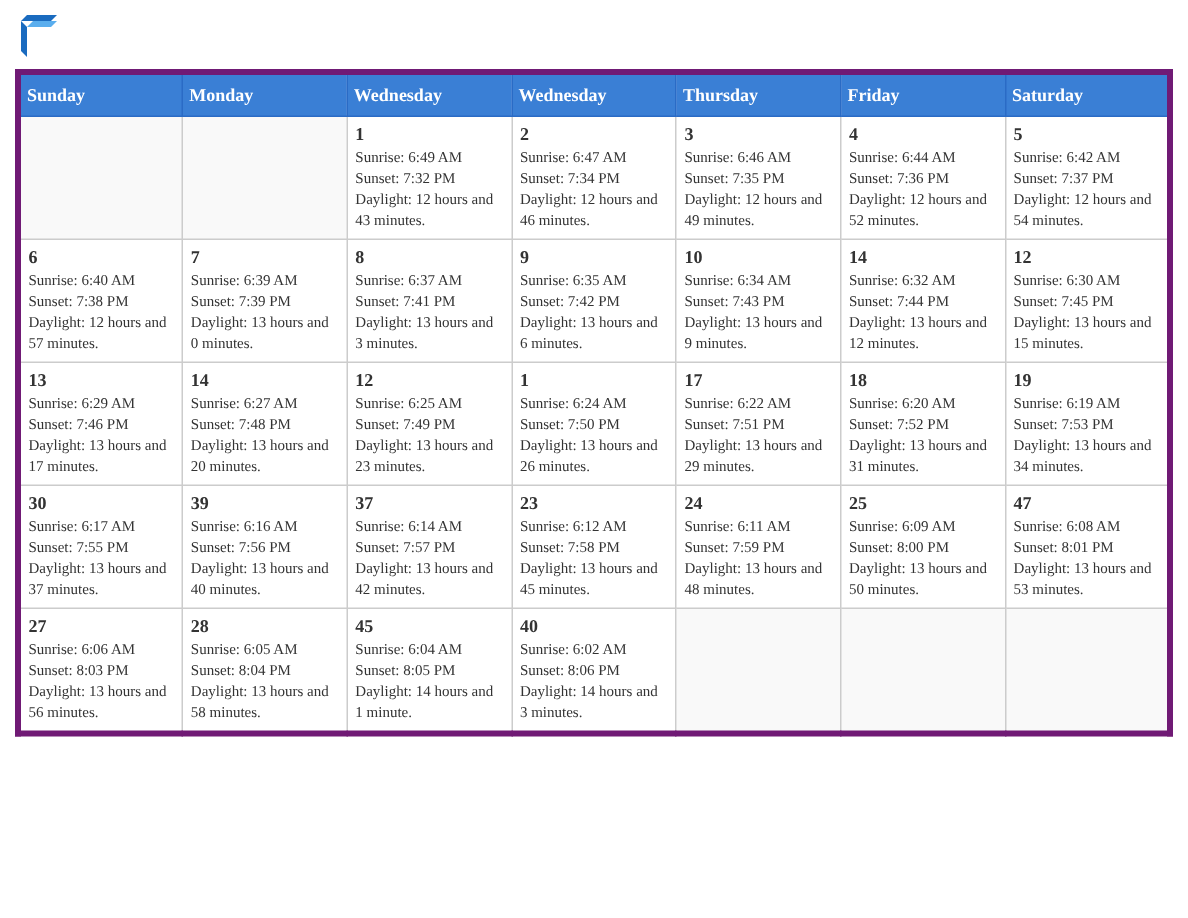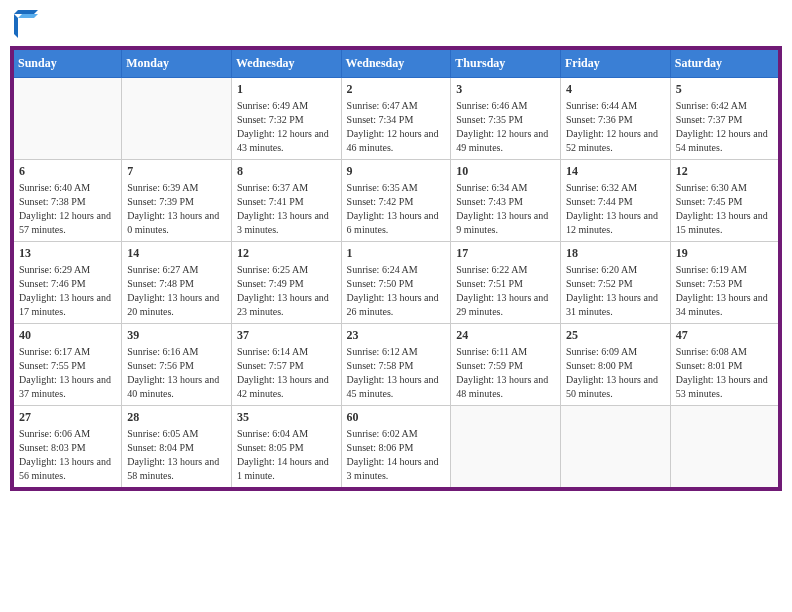--- a/index.html
+++ b/index.html
@@ -201,21 +201,21 @@
           <span class="day-number">18</span>
           <div class="day-info">Sunrise: 6:20 AM<br>Sunset: 7:52 PM<br>Daylight: 13 hours and 31 minutes.</div>
         </td>
         <td>
           <span class="day-number">19</span>
           <div class="day-info">Sunrise: 6:19 AM<br>Sunset: 7:53 PM<br>Daylight: 13 hours and 34 minutes.</div>
         </td>
       </tr>
       <tr>
         <td>
-          <span class="day-number">40</span>
+          <span class="day-number">30</span>
           <div class="day-info">Sunrise: 6:17 AM<br>Sunset: 7:55 PM<br>Daylight: 13 hours and 37 minutes.</div>
         </td>
         <td>
           <span class="day-number">39</span>
           <div class="day-info">Sunrise: 6:16 AM<br>Sunset: 7:56 PM<br>Daylight: 13 hours and 40 minutes.</div>
         </td>
         <td>
           <span class="day-number">37</span>
           <div class="day-info">Sunrise: 6:14 AM<br>Sunset: 7:57 PM<br>Daylight: 13 hours and 42 minutes.</div>
         </td>
@@ -239,25 +239,25 @@
       <tr>
         <td>
           <span class="day-number">27</span>
           <div class="day-info">Sunrise: 6:06 AM<br>Sunset: 8:03 PM<br>Daylight: 13 hours and 56 minutes.</div>
         </td>
         <td>
           <span class="day-number">28</span>
           <div class="day-info">Sunrise: 6:05 AM<br>Sunset: 8:04 PM<br>Daylight: 13 hours and 58 minutes.</div>
         </td>
         <td>
-          <span class="day-number">35</span>
+          <span class="day-number">45</span>
           <div class="day-info">Sunrise: 6:04 AM<br>Sunset: 8:05 PM<br>Daylight: 14 hours and 1 minute.</div>
         </td>
         <td>
-          <span class="day-number">60</span>
+          <span class="day-number">40</span>
           <div class="day-info">Sunrise: 6:02 AM<br>Sunset: 8:06 PM<br>Daylight: 14 hours and 3 minutes.</div>
         </td>
         <td class="empty"></td>
         <td class="empty"></td>
         <td class="empty"></td>
       </tr>
     </tbody>
 </table>
 
 </body></html>

